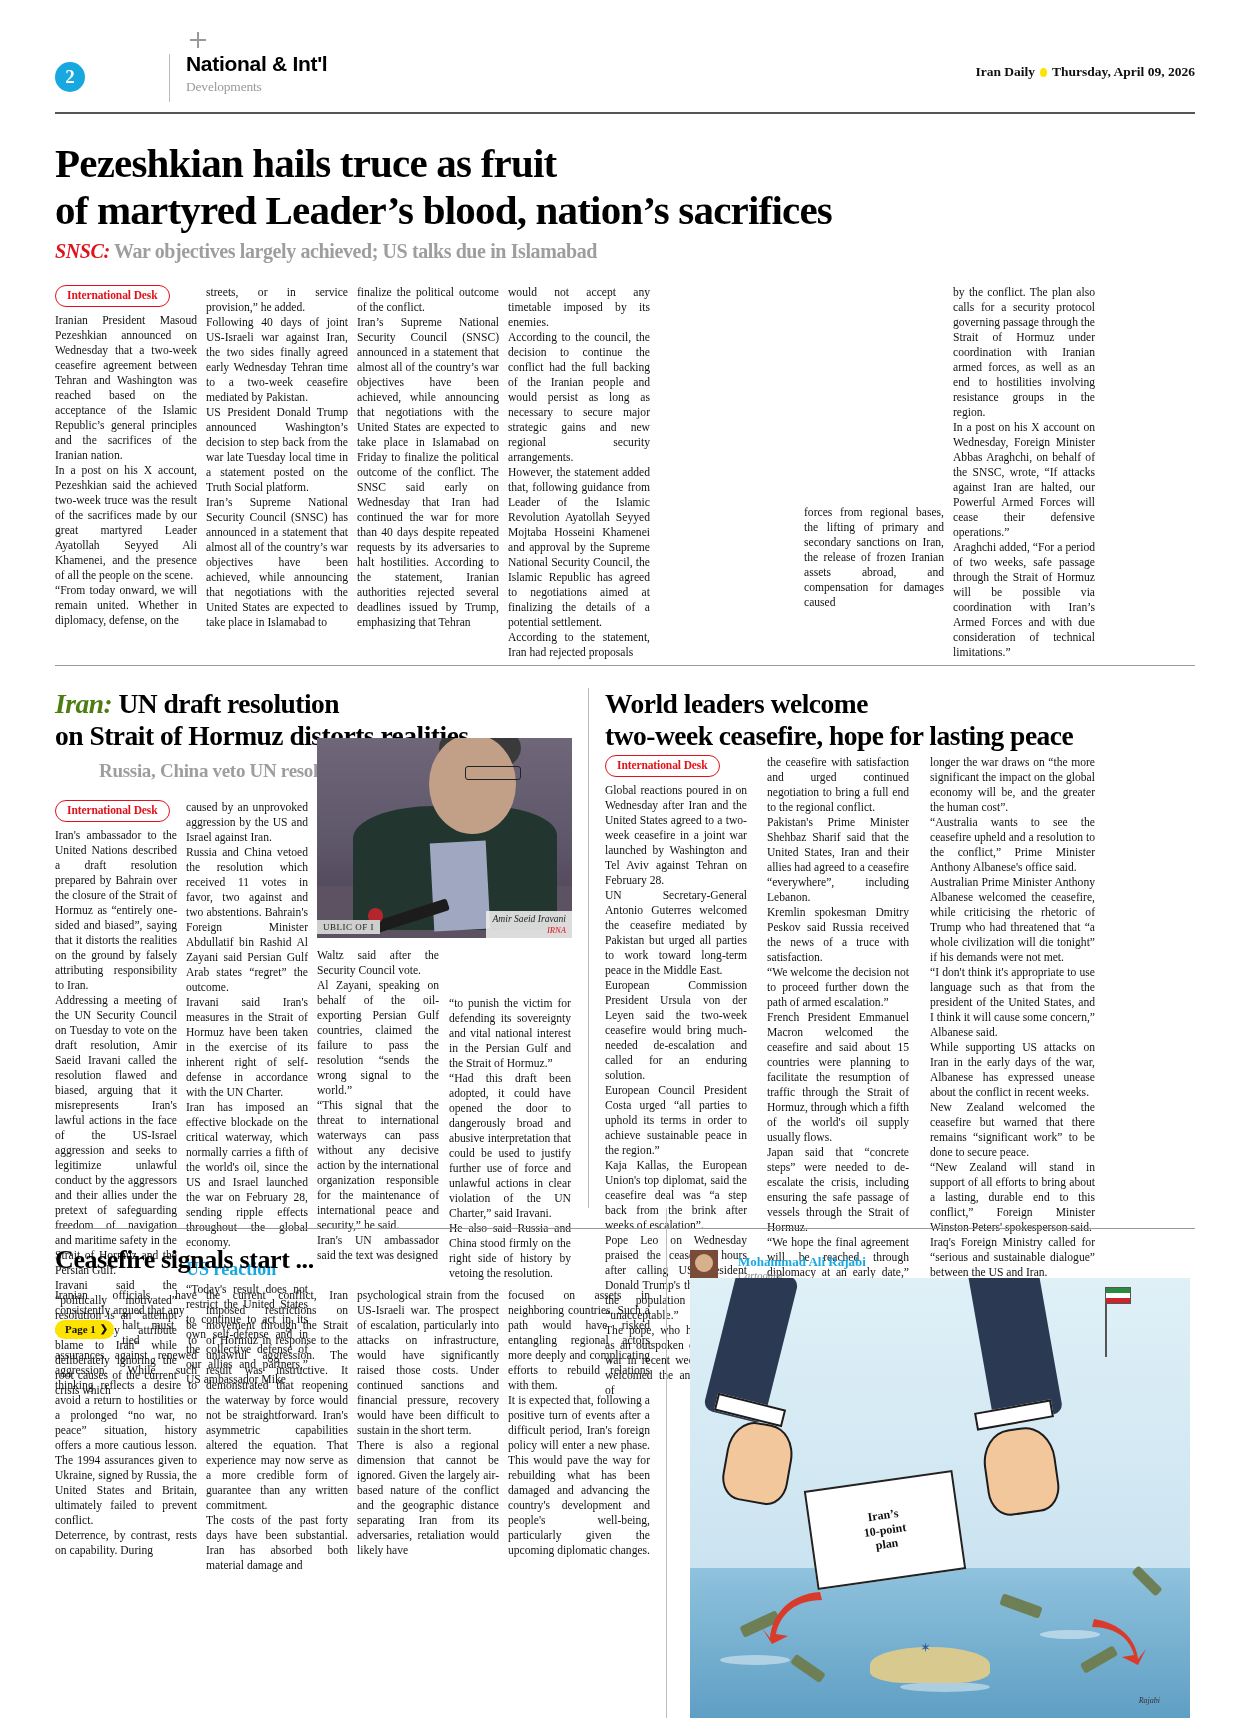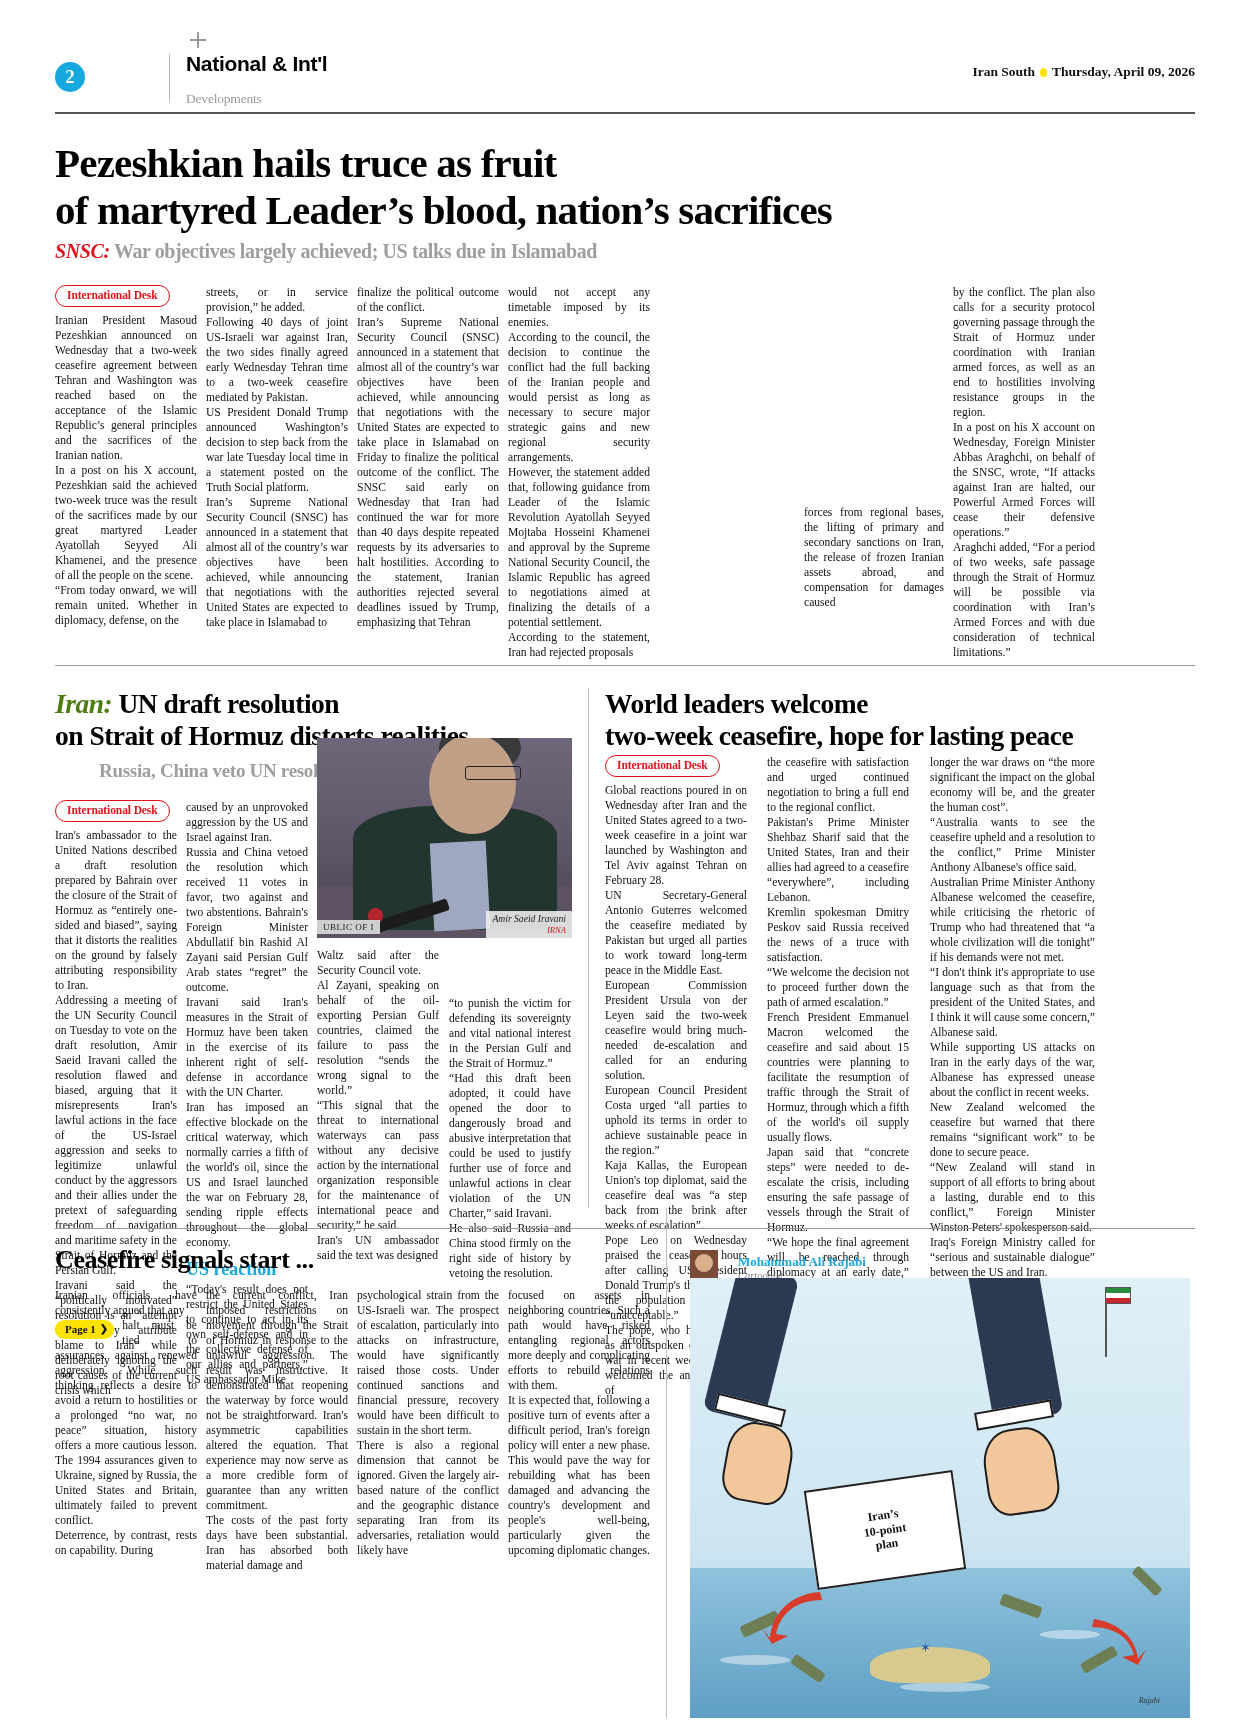--- a/index.html
+++ b/index.html
@@ -28,21 +28,21 @@
     font-family:"Liberation Serif", serif; font-weight:700; font-size:19px;
     display:flex; align-items:center; justify-content:center;
     margin-top:10px;
   }
   .mast-divider{ width:1px; background:#bbb; height:48px; margin-left:84px; margin-top:2px;}
   .mast-titles{ margin-left:16px; }
   .mast-section{
     font-family:Liberation Sans, sans-serif; font-weight:700;
     font-size:21px; letter-spacing:-0.3px; line-height:1.1; color:#000;
   }
-  .mast-sub{ font-size:13.5px; color:#9a9a9a; margin-top:16px; letter-spacing:-0.2px;}
+  .mast-sub{ font-size:13.5px; color:#9a9a9a; margin-top:4px; letter-spacing:-0.2px;}
   .mast-right{
     margin-left:auto; margin-top:12px; font-size:13.5px; font-weight:700;
     display:flex; align-items:center; gap:5px; white-space:nowrap;
   }
   .yellow-dot{ width:7px; height:9px; border-radius:50%; background:#FFE300; display:inline-block; }
   .mast-date{ font-weight:700; }
   .rule-thick{ position:absolute; left:55px; top:112px; width:1140px; height:2px; background:#555; }
 
   
   .headline{
@@ -159,21 +159,21 @@
   <div class="cropmark"></div>
 
   <div class="masthead">
     <div class="pagenum-badge">2</div>
     <div class="mast-divider"></div>
     <div class="mast-titles">
       <div class="mast-section">National &amp; Int'l</div>
       <div class="mast-sub">Developments</div>
     </div>
     <div class="mast-right">
-      <span>Iran South</span>
+      <span>Iran Daily</span>
       <span class="yellow-dot"></span>
       <span class="mast-date">Thursday, April 09, 2026</span>
     </div>
   </div>
   <div class="rule-thick"></div>
 
   <div class="headline">
     <div>Pezeshkian hails truce as fruit</div>
     <div>of martyred Leader’s blood, nation’s sacrifices</div>
   </div>

